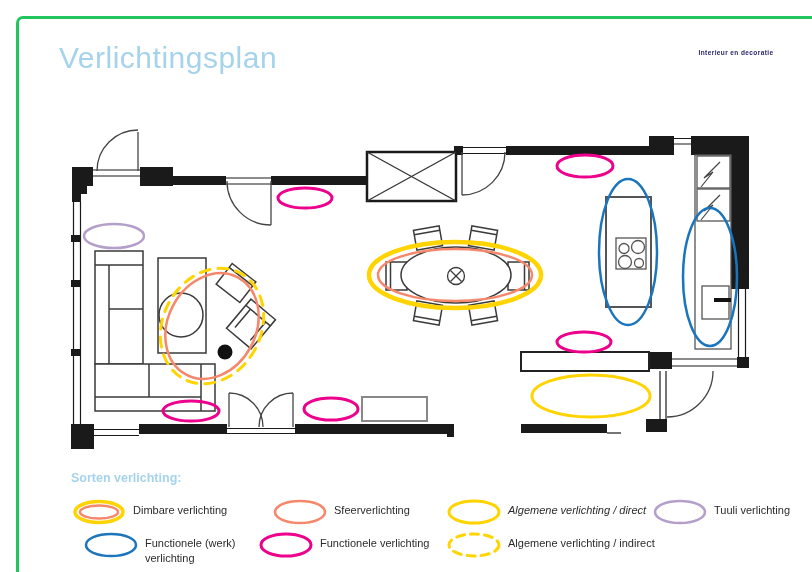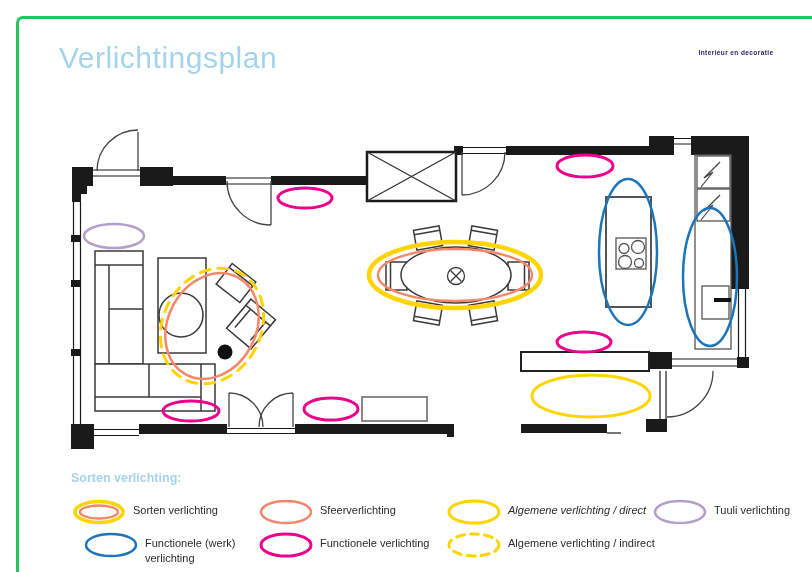--- a/index.html
+++ b/index.html
@@ -211,22 +211,22 @@
         <ellipse cx="572" cy="377" rx="59" ry="21" stroke="#ffd400" stroke-width="3" fill="none"></ellipse>
       </g>
   </svg>
 
   <div id="legend">
     <div id="legend-heading">Sorten verlichting:</div>
     <div id="legend-items">
         <div class="legend-item" style="left: 52px; top: 480px;"><svg width="56" height="26">
             <ellipse cx="28" cy="13" rx="24" ry="10.5" stroke="#ffd400" stroke-width="3.5" fill="none"></ellipse>
             <ellipse cx="28" cy="13" rx="19" ry="6.5" stroke="#f5876b" stroke-width="2.5" fill="none"></ellipse>
-          </svg><div class="legend-label">Sorten verlichting</div></div>
-        <div class="legend-item" style="left: 239px; top: 480px; text-decoration: underline;"><svg width="56" height="26">
+          </svg><div class="legend-label">Dimbare verlichting</div></div>
+        <div class="legend-item" style="left: 253px; top: 480px; text-decoration: underline;"><svg width="56" height="26">
             <ellipse cx="28" cy="13" rx="25" ry="11" stroke="#f5876b" stroke-width="2.5" fill="none"></ellipse>
           </svg><div class="legend-label">Sfeerverlichting</div></div>
         <div class="legend-item" style="left: 427px; top: 480px; font-style: italic;"><svg width="56" height="26">
             <ellipse cx="28" cy="13" rx="25" ry="11" stroke="#ffd400" stroke-width="3" fill="none"></ellipse>
           </svg><div class="legend-label">Algemene verlichting / direct</div></div>
         <div class="legend-item" style="left: 633px; top: 480px;"><svg width="56" height="26">
             <ellipse cx="28" cy="13" rx="25" ry="11" stroke="#b49fcb" stroke-width="2.5" fill="none"></ellipse>
           </svg><div class="legend-label">Tuuli verlichting</div></div>
         <div class="legend-item" style="left: 64px; top: 513px;"><svg width="56" height="26">
             <ellipse cx="28" cy="13" rx="25" ry="11" stroke="#1b75bc" stroke-width="2.5" fill="none"></ellipse>

